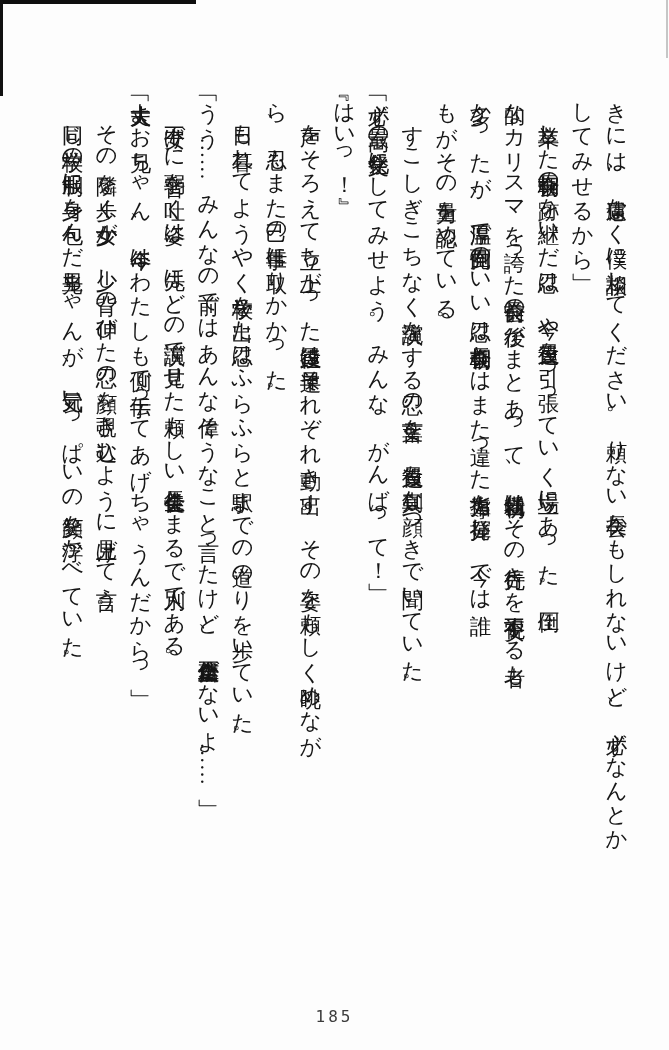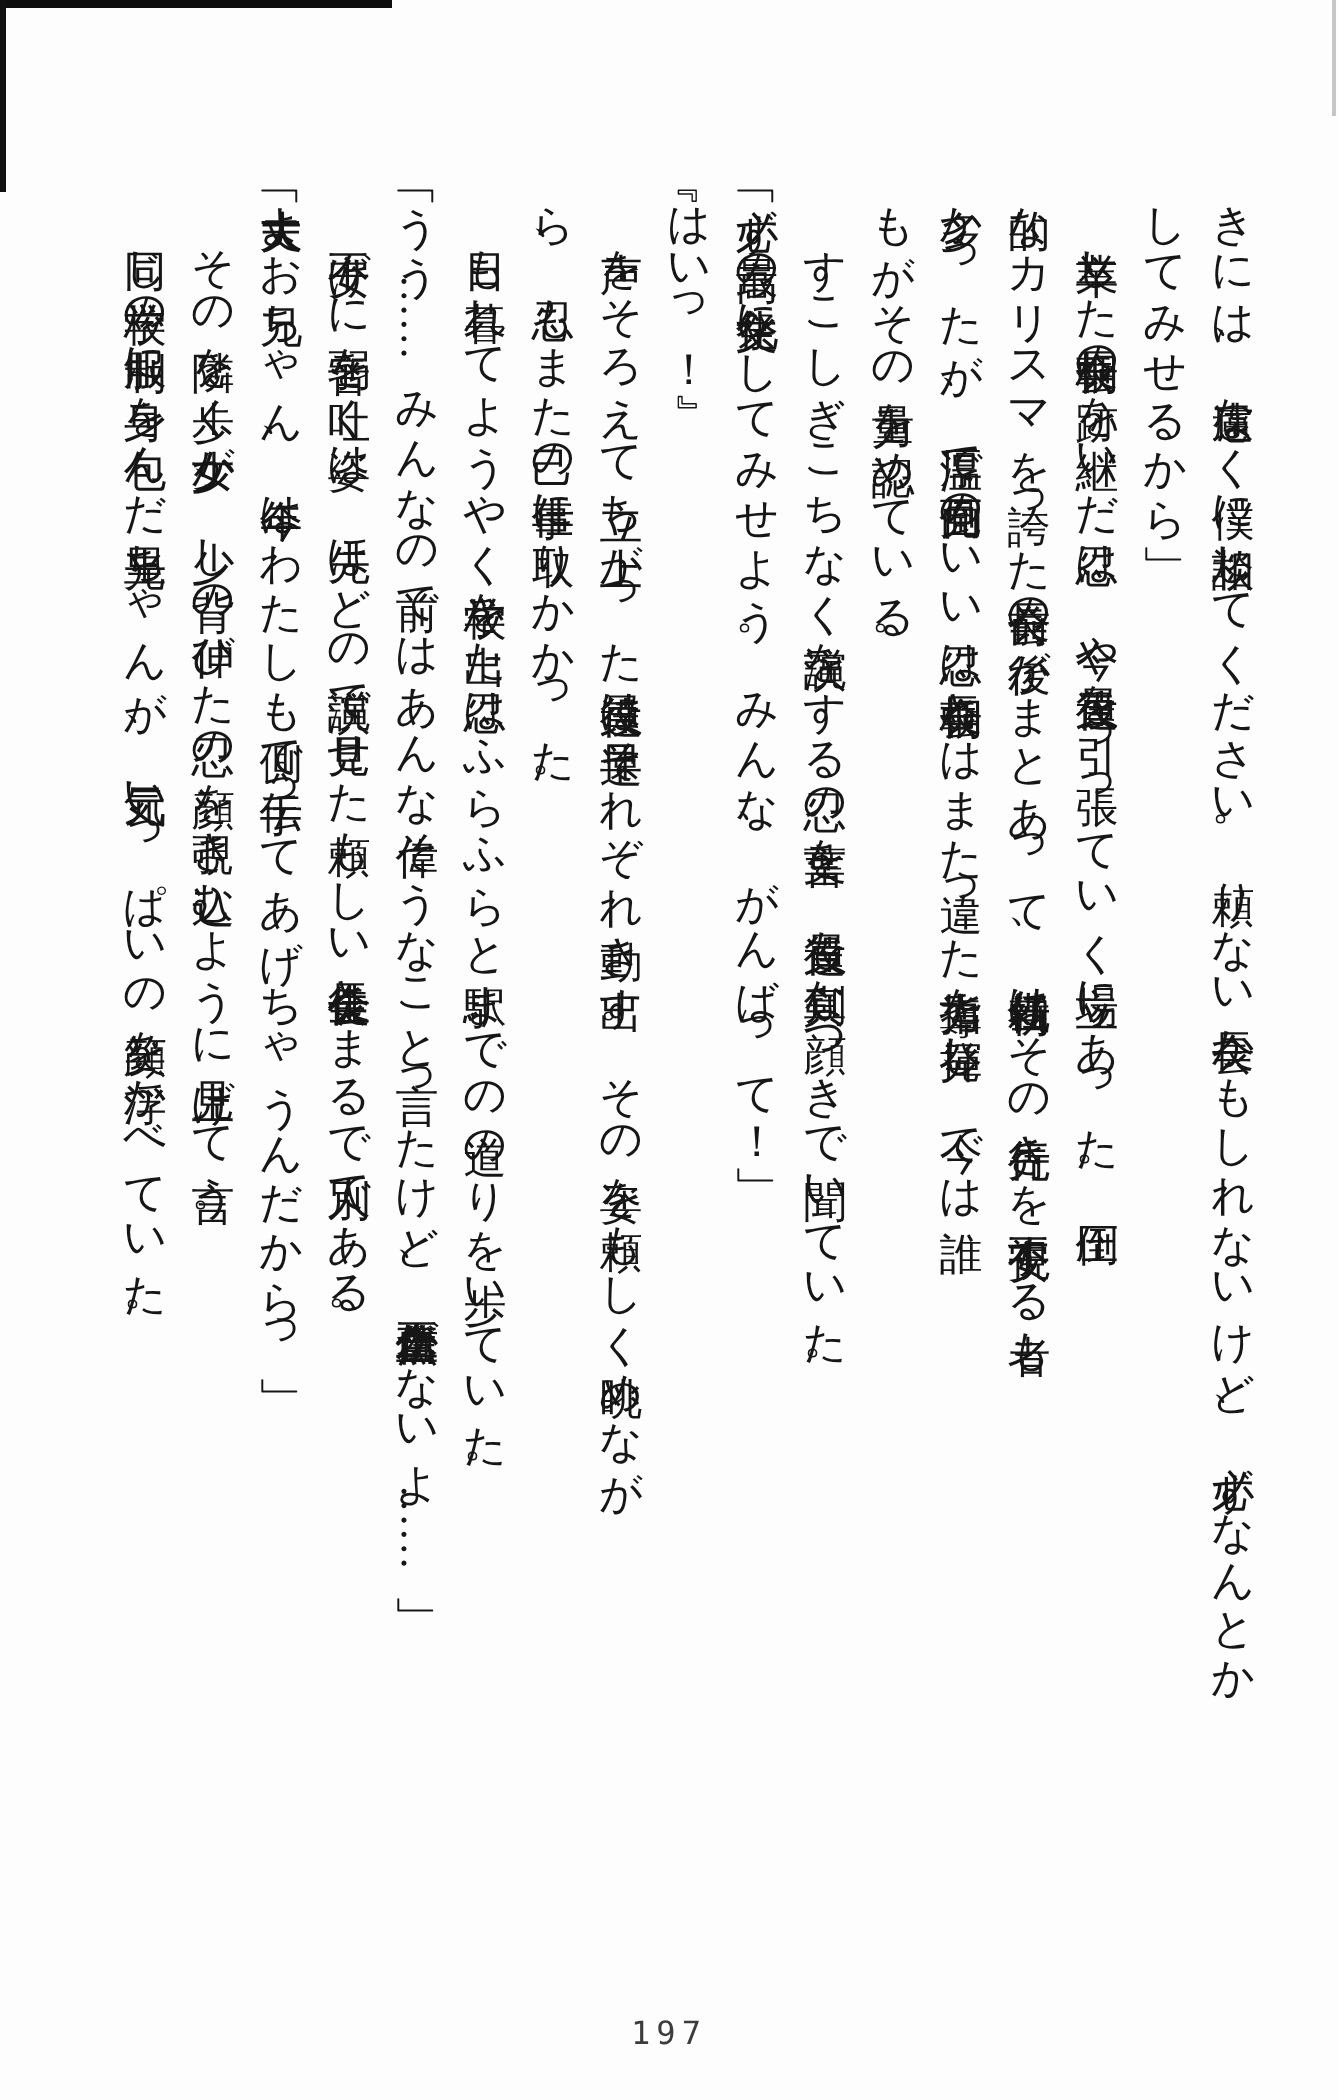--- a/index.html
+++ b/index.html
@@ -85,15 +85,15 @@
     <div class="text-line">　声をそろえて立ち上がった役員達は早速それぞれ動き出す。その姿を頼もしく眺めなが</div>
     <div class="text-line">ら、忍もまた己の仕事に取りかかった。</div>
     <div class="text-line">　日も暮れてようやく学校を出た忍はふらふらと駅までの道のりを歩いていた。</div>
     <div class="text-line">「うう……みんなの前ではあんな偉そうなこと言ったけど、正直全然自信がないよ……」</div>
     <div class="text-line">　不安げに弱音を吐く姿は、先ほどの演説で見せた頼もしい生徒会長とまるで別人である。</div>
     <div class="text-line">「大丈夫よお兄ちゃん、今年はわたしも側で手伝ってあげちゃうんだからっ」</div>
     <div class="text-line">　その隣を歩く少女が、少し背の伸びた忍の顔を覗き込むように見上げて言う。</div>
     <div class="text-line">　同じ学校の制服に身を包んだ光里ちゃんが、元気いっぱいの笑顔を浮かべていた。</div>
   </div>
 
-  <div class="page-number">197</div>
+  <div class="page-number">185</div>
 
 </div>
 
 </body></html>

